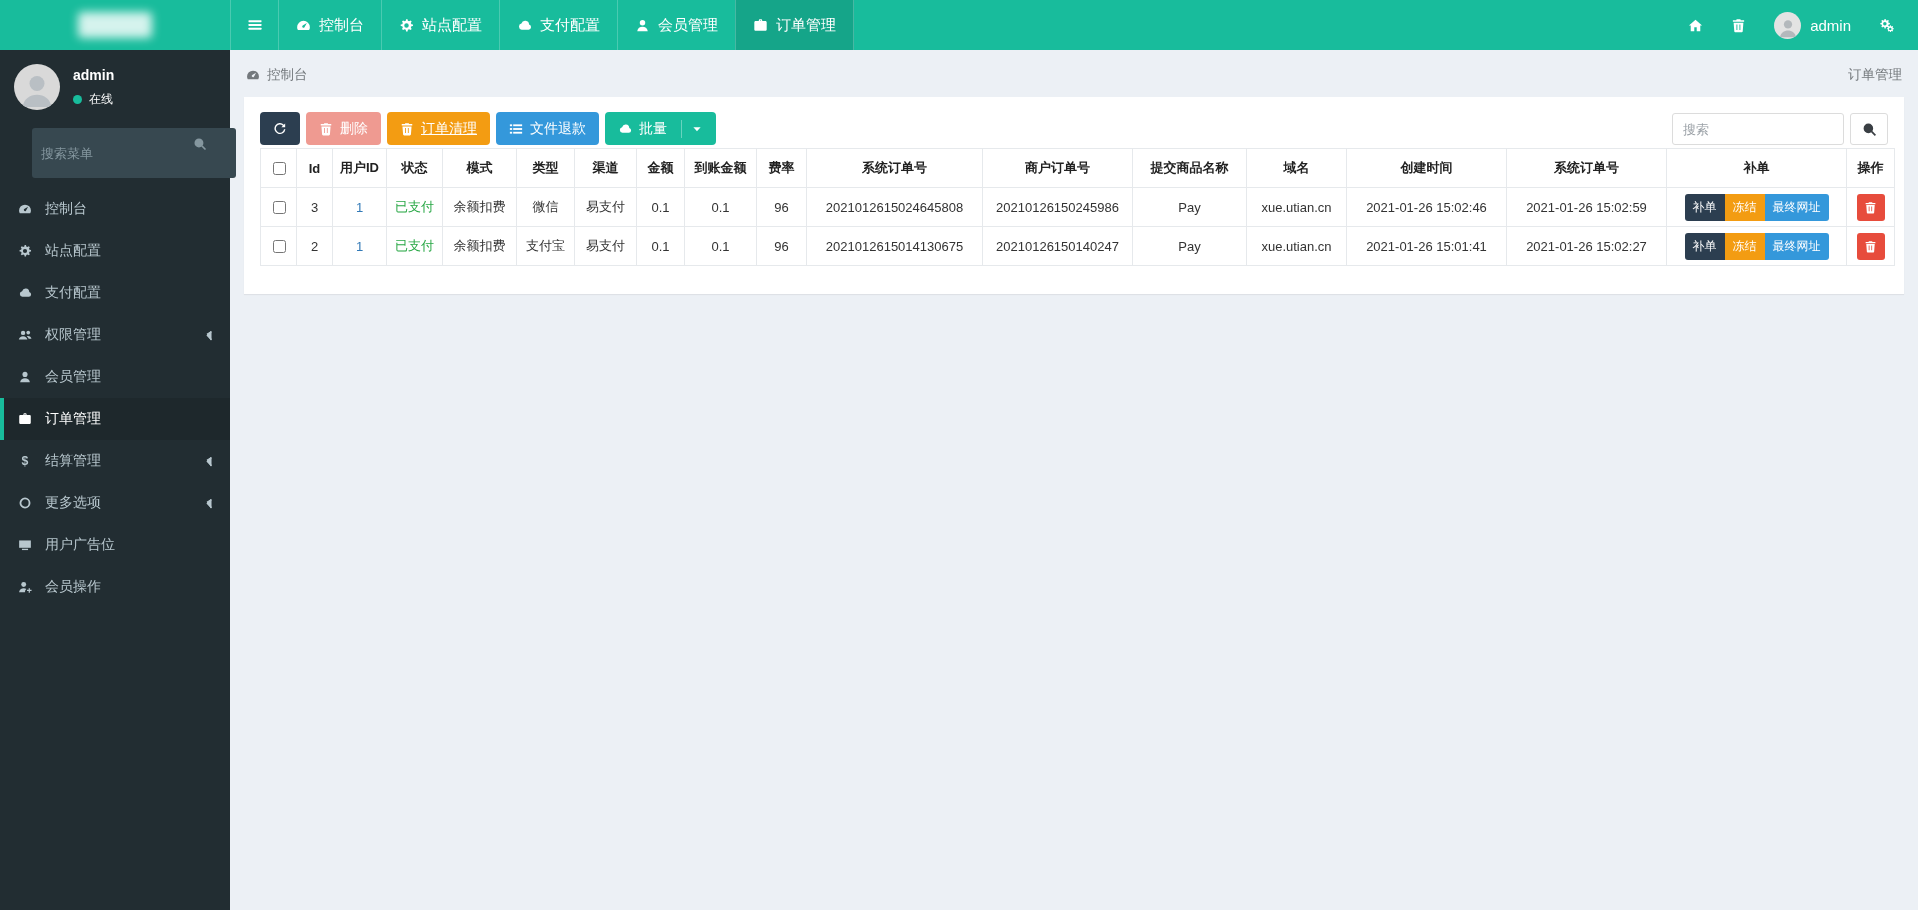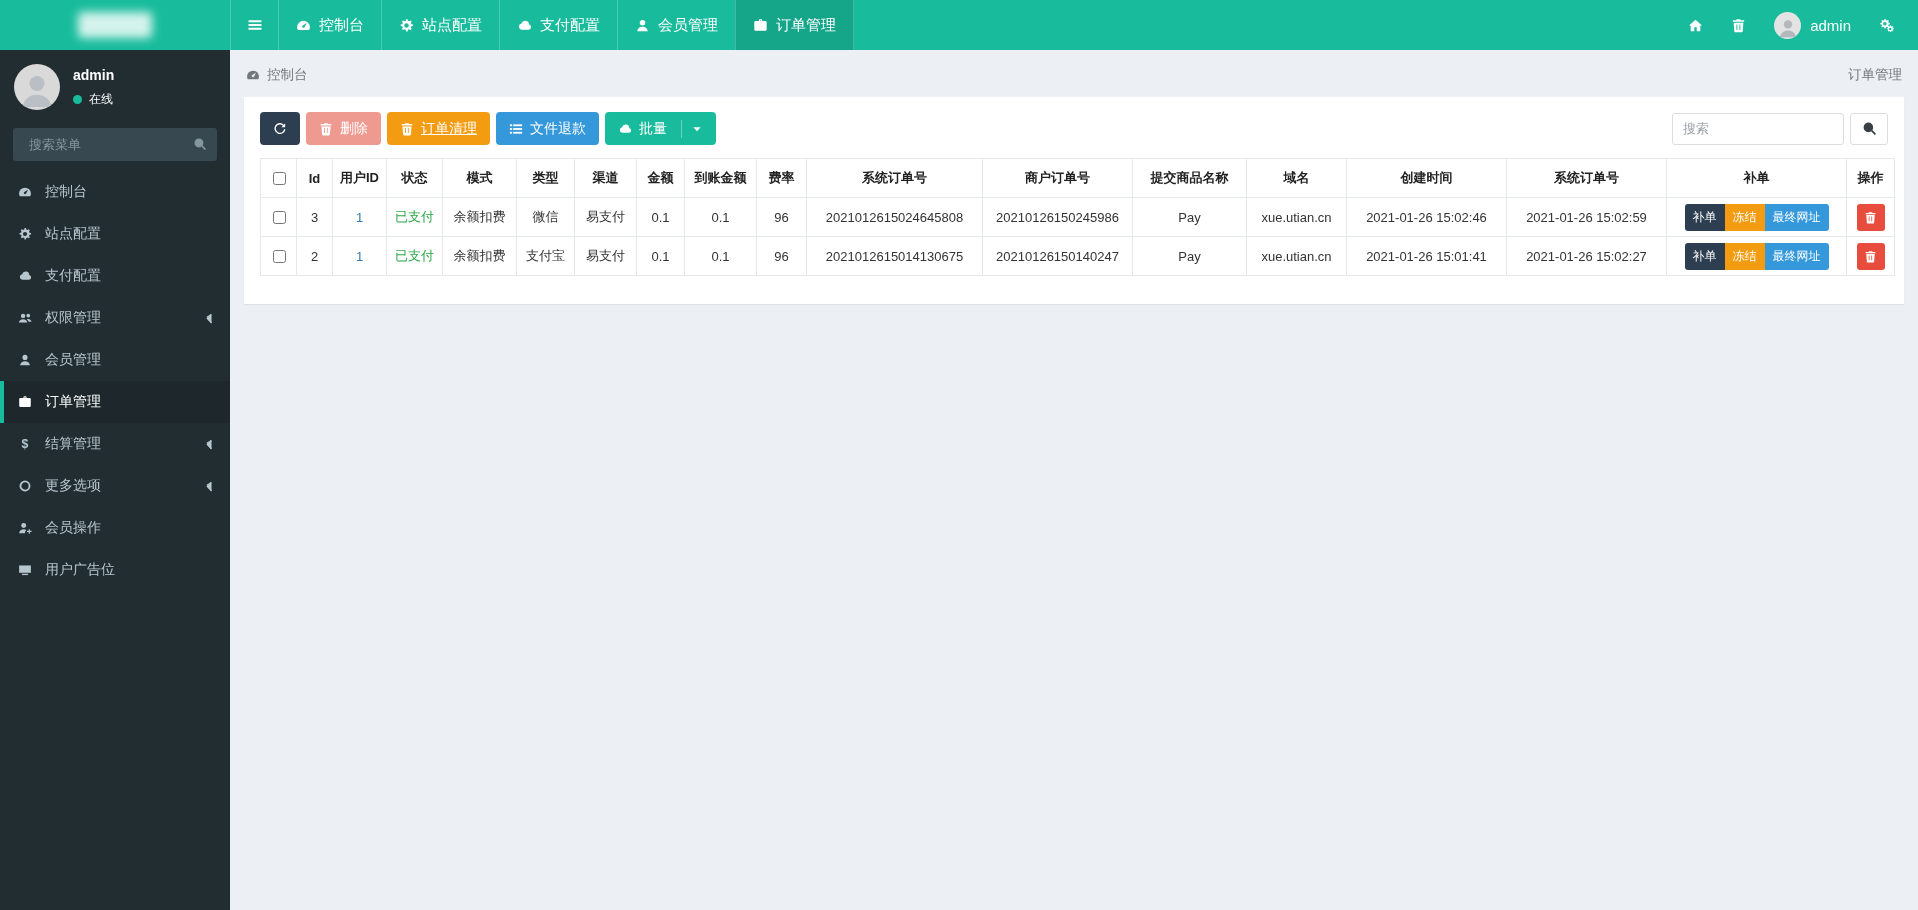--- a/index.html
+++ b/index.html
@@ -31,52 +31,52 @@
   
   .sidebar { position:fixed; top:50px; left:0; bottom:0; width:230px; background:#222d32; z-index:10; }
   .user-panel { display:flex; gap:13px; padding:14px 14px 12px; }
   .avatar-lg { width:46px; height:46px; border-radius:50%; background:#d9d9d9; color:#b9bfc4;
     display:flex; align-items:flex-end; justify-content:center; font-size:40px; overflow:hidden; }
   .up-info { padding-top:3px; }
   .up-name { color:#fff; font-weight:bold; font-size:14px; margin-bottom:8px; }
   .up-status { color:#fff; font-size:12px; display:flex; align-items:center; gap:7px; cursor:pointer; }
   .up-dot { width:9px; height:9px; border-radius:50%; background:#18bc9c; }
   .sidebar-search { margin:6px 13px 10px; position:relative; }
-  .sidebar-search input { width:100%; height:33px; background:#374850; border:none; border-radius:3px;
-    color:#fff; font-size:13px; padding:0 32px 0 16px; outline:none; }
+  .sidebar-search input { width:100%; height:50px; background:#374850; border:none; border-radius:3px;
+    color:#fff; font-size:13px; padding:0 32px 0 9px; outline:none;margin-left:19px; }
   .sidebar-search input::placeholder { color:#85979f; }
   .sidebar-search .sicon { position:absolute; right:10px; top:9px; color:#85979f; font-size:14px; }
   .smenu { list-style:none; margin:0; padding:0; }
   .smenu li { display:flex; align-items:center; gap:11px; height:42px; padding:0 14px 0 12px;
     color:#b8c7ce; font-size:14px; cursor:pointer; border-left:4px solid transparent; }
   .smenu li .micon { width:18px; display:flex; justify-content:center; font-size:14px; }
   .smenu li.active { background:#1e282c; color:#fff; border-left-color:#18bc9c; }
   .smenu li .chev { margin-left:auto; font-size:13px; display:flex; color:inherit; }
 
   
   .main { margin-left:230px; padding-top:50px; }
   .content-header { display:flex; justify-content:space-between; align-items:center;
     padding:16px 16px 13px; color:#73787c; font-size:13.5px; }
   .bc-left { display:flex; align-items:center; gap:7px; }
   .panel { margin:0 14px; background:#fff; padding:15px 16px 28px; box-shadow:0 1px 1px rgba(0,0,0,.06); }
-  .toolbar { display:flex; align-items:center; }
+  .toolbar { display:flex; align-items:flex-end; }
   .btn-row { display:flex; gap:6px; }
   .btn { display:inline-flex; align-items:center; gap:7px; border:none; border-radius:4px; color:#fff;
     font-size:14px; height:33px; padding:0 13px; cursor:pointer; font-family:inherit; }
   .btn .bicon { font-size:14px; display:flex; }
   .btn .caret { display:flex; font-size:12px; margin-left:7px; padding-left:9px;
     border-left:1px solid rgba(255,255,255,.35); height:18px; align-items:center; }
   .search-area { margin-left:auto; display:flex; gap:6px; }
   .search-area input { width:172px; height:32px; border:1px solid #dcdcdc; border-radius:3px;
     padding:0 10px; font-size:13px; color:#555; outline:none; }
   .search-area input::placeholder { color:#9aa0a6; }
   .search-btn { width:38px; height:32px; background:#fff; border:1px solid #dcdcdc; border-radius:3px;
     color:#3a3f44; display:flex; align-items:center; justify-content:center; font-size:15px; cursor:pointer; }
 
-  table.orders { width:100%; border-collapse:collapse; table-layout:fixed; margin-top:13px;
+  table.orders { width:100%; border-collapse:collapse; table-layout:fixed; margin-top:3px;
     font-size:13px; color:#333; }
   .orders th, .orders td { border:1px solid #e6e9ec; text-align:center; padding:0 5px; height:39px;
     overflow:hidden; white-space:nowrap; }
   .orders th { font-weight:bold; color:#222; }
   .cell-link { color:#337ab7; text-decoration:none; cursor:pointer; }
   .status-paid { color:#28a745; }
   .grp { display:inline-flex; vertical-align:middle; }
   .grp .gbtn { color:#fff; font-size:12px; padding:5px 8px; cursor:pointer; white-space:nowrap; }
   .grp .gbtn:first-child { border-radius:3px 0 0 3px; }
   .grp .gbtn:last-child { border-radius:0 3px 3px 0; }
@@ -295,35 +295,35 @@
         <span class="chev">
           <svg viewBox="0 0 16 16" fill="none" stroke="currentColor" stroke-width="1.7">
             <path d="M10.2 3.2 5.4 8l4.8 12.8" transform="scale(1,0.6) translate(0,2.2)"></path>
             <path d="M10.2 3.2 5.4 8l4.8 4.8"></path>
           </svg>
         </span>
       </li>
       <li>
         <span class="micon">
           <svg viewBox="0 0 16 16">
+            <path d="M1.3 2.8h13.4v8.4H1.3z"></path>
+            <rect x="4.5" y="12.3" width="7" height="1.5"></rect>
+          </svg>
+        </span>
+        <span>用户广告位</span>
+      </li>
+      <li>
+        <span class="micon">
+          <svg viewBox="0 0 16 16">
             <circle cx="6.5" cy="5.2" r="2.8"></circle>
             <path d="M1.2 13.9c.5-2.9 2.6-4.4 5.3-4.4 1.2 0 2.3.3 3.1.9a4.9 4.9 0 0 0-1.7 3.5H1.2z"></path>
             <path d="M12.2 9.3h1.4v1.9h1.9v1.4h-1.9v1.9h-1.4v-1.9h-1.9v-1.4h1.9z"></path>
           </svg>
         </span>
         <span>会员操作</span>
-      </li>
-      <li>
-        <span class="micon">
-          <svg viewBox="0 0 16 16">
-            <path d="M1.3 2.8h13.4v8.4H1.3z"></path>
-            <rect x="4.5" y="12.3" width="7" height="1.5"></rect>
-          </svg>
-        </span>
-        <span>用户广告位</span>
       </li>
     </ul>
 </aside>
 
 <main class="main">
   <div class="content-header">
     <div class="bc-left">
       <span style="font-size:14px;display:flex;">
           <svg viewBox="0 0 16 16">
             <path d="M8 3A6.8 6.8 0 0 0 1.2 9.8c0 1.13.28 2.2.86 3.1h11.88c.58-.9.86-1.97.86-3.1A6.8 6.8 0 0 0 8 3zm1.05 6.92a1.35 1.35 0 1 1-1.9-1.9l4.4-2.6-2.5 4.5z"></path>

